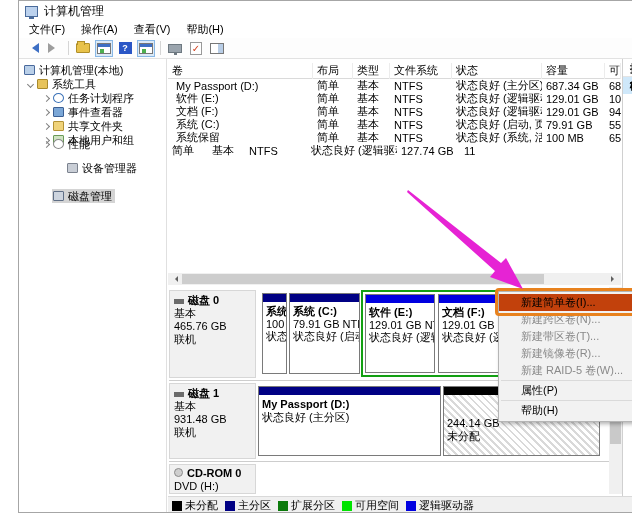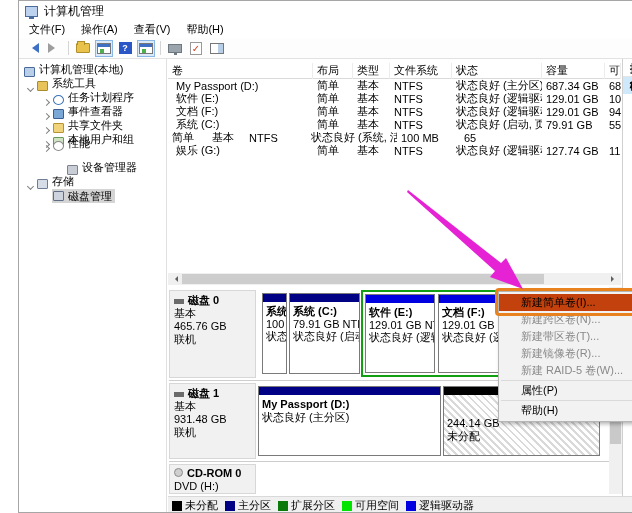--- a/index.html
+++ b/index.html
@@ -31,21 +31,21 @@
   .tbtn.framed { border:1px solid #89b8e6; background:#dceaf7; }
   .ico-help { width:13px; height:12px; background:#2a56c6; color:#fff; font-weight:bold; font-size:9px; display:flex; align-items:center; justify-content:center; }
   .ico-proj { width:14px; height:9px; background:#9aa4ad; border:1px solid #6d7880; position:relative; }
   .ico-proj:after { content:""; position:absolute; left:5px; bottom:-3px; width:3px; height:3px; background:#6d7880; }
   .ico-check { width:12px; height:13px; background:#fff; border:1px solid #999; color:#d2401e; font-size:10px; line-height:11px; text-align:center; }
   .ico-panel { width:14px; height:11px; border:1px solid #777; background:#fff; position:relative; }
   .ico-panel:after { content:""; position:absolute; right:0; top:0; bottom:0; width:5px; background:#b8cde6; }
 
   
   .treepane { position:absolute; left:0; top:58px; width:148px; bottom:0; background:#fff; border-right:1px solid #e0e0e0; }
-  .trow { position:absolute; left:0; right:0; height:14px; display:flex; align-items:flex-end; white-space:nowrap; cursor:default; }
+  .trow { position:absolute; left:0; right:0; height:14px; display:flex; align-items:center; white-space:nowrap; cursor:default; }
   .chev { width:5px; height:5px; border-right:1px solid #808080; border-bottom:1px solid #808080; display:inline-block; margin:0 4px 0 0; flex:none; }
   .chev.cl { transform:rotate(-45deg); }
   .chev.op { transform:rotate(45deg); }
   .chev-slot { width:10px; flex:none; display:flex; justify-content:center; }
   .tico { width:11px; height:10px; flex:none; margin-right:4px; border-radius:1px; }
   .t-computer { background:#b9cfe8; border:1px solid #49699c; }
   .t-tools { background:#e7c35a; border:1px solid #a98a2d; }
   .t-clock { background:#fff; border:1px solid #3b72b8; border-radius:50%; }
   .t-event { background:#7ba7d7; border:1px solid #3b5f94; }
   .t-share { background:#f0d37a; border:1px solid #b49335; }
@@ -203,27 +203,20 @@
       <span class="chev-slot">
           <span class="chev cl"></span>
         </span>
       <span class="tico t-perf"></span>
       <span>性能</span>
     </div>
     <div class="trow" style="top:102px;padding-left:48px;">
       <span class="tico t-dev"></span>
       <span>设备管理器</span>
     </div>
-    <div class="trow" style="top:116px;padding-left:8px;">
-      <span class="chev-slot">
-          <span class="chev op"></span>
-        </span>
-      <span class="tico t-store"></span>
-      <span>存储</span>
-    </div>
     <div class="trow" style="top:130px;padding-left:33px;">
       <span class="thl">
         <span class="tico t-disk"></span>
         <span>磁盘管理</span>
       </span>
     </div>
   </div>
 
   <div class="vlist">
     <div class="vrow vhead">
@@ -266,29 +259,29 @@
     <div class="vrow">
       <span class="cell c0"><span class="volmark"></span><span>系统 (C:)</span></span>
       <span class="cell c1">简单</span>
       <span class="cell c2">基本</span>
       <span class="cell c3">NTFS</span>
       <span class="cell c4">状态良好 (启动, 页面文件, 故障转储, 主分区)</span>
       <span class="cell c5">79.91 GB</span>
       <span class="cell c6">55</span>
     </div>
     <div class="vrow">
+      <span class="cell c0"><span class="volmark"></span><span>系统保留</span></span>
       <span class="cell c1">简单</span>
       <span class="cell c2">基本</span>
       <span class="cell c3">NTFS</span>
       <span class="cell c4">状态良好 (系统, 活动, 主分区)</span>
       <span class="cell c5">100 MB</span>
       <span class="cell c6">65</span>
     </div>
     <div class="vrow">
-      <span class="cell c0"><span class="volmark"></span><span>娱乐 (G:)</span></span>
       <span class="cell c1">简单</span>
       <span class="cell c2">基本</span>
       <span class="cell c3">NTFS</span>
       <span class="cell c4">状态良好 (逻辑驱动器)</span>
       <span class="cell c5">127.74 GB</span>
       <span class="cell c6">11</span>
     </div>
   </div>
 
   <div class="hscroll">

